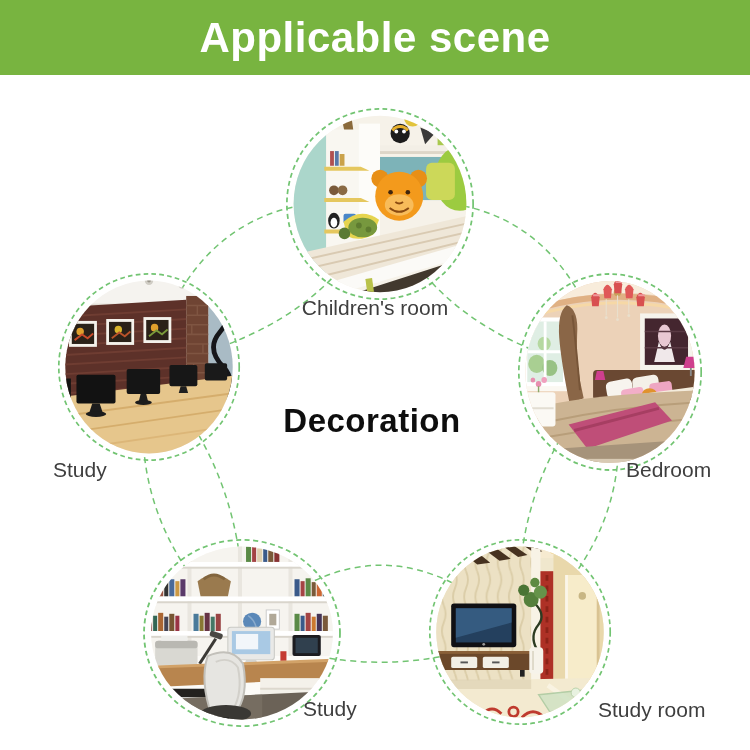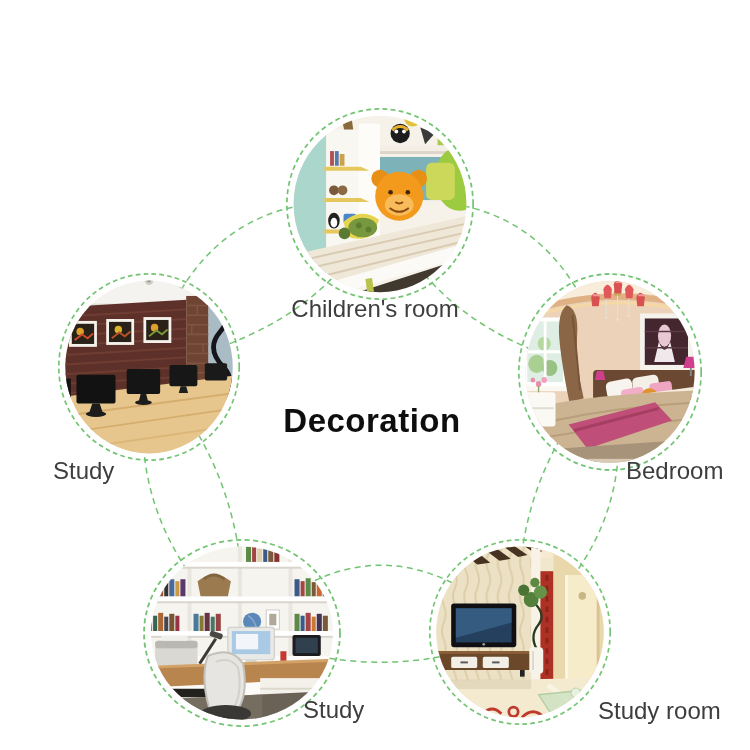--- a/index.html
+++ b/index.html
@@ -15,33 +15,36 @@
   .banner h1{
     margin:0;color:var(--banner-text,#fff);font-size:42px;font-weight:bold;letter-spacing:.5px;
   }
   .connector{position:absolute;left:0;top:0;width:750px;height:750px;z-index:1;}
   .connector path{fill:none;stroke:var(--green,#72c472);stroke-width:1.5;stroke-dasharray:6 4.5;}
   .node{position:absolute;margin:0;padding:0;z-index:2;}
   .node svg{display:block;}
   .ring{fill:none;stroke:var(--green,#72c472);stroke-width:1.8;stroke-dasharray:5 3.5;}
   .scene-label{
     position:absolute;z-index:3;color:var(--label,#3e3e3e);
-    font-size:24px;line-height:1.1;white-space:nowrap;
+    font-size:21px;line-height:1.1;white-space:nowrap;
   }
   .centered{transform:translateX(-50%);}
   .center-word{
     position:absolute;z-index:3;left:372px;top:402px;transform:translateX(-50%);
     font-size:33px;font-weight:bold;color:var(--center,#0e0e0e);letter-spacing:.5px;white-space:nowrap;
   }
 </style>
 </head>
 <body>
 
 <div class="stage">
 
+  <header class="banner">
+    <h1>Applicable scene</h1>
+  </header>
 
   <svg class="connector" viewBox="0 0 750 750" aria-hidden="true">
     <path d="M149,367 Q200,182 380,204"></path>
     <path d="M149,367 Q330,330 380,204"></path>
     <path d="M380,204 Q560,180 610,372"></path>
     <path d="M380,204 Q440,340 610,372"></path>
     <path d="M610,372 Q648,525 520,632"></path>
     <path d="M610,372 Q508,480 520,632"></path>
     <path d="M520,632 Q382,692 242,633"></path>
     <path d="M520,632 Q380,498 242,633"></path>

